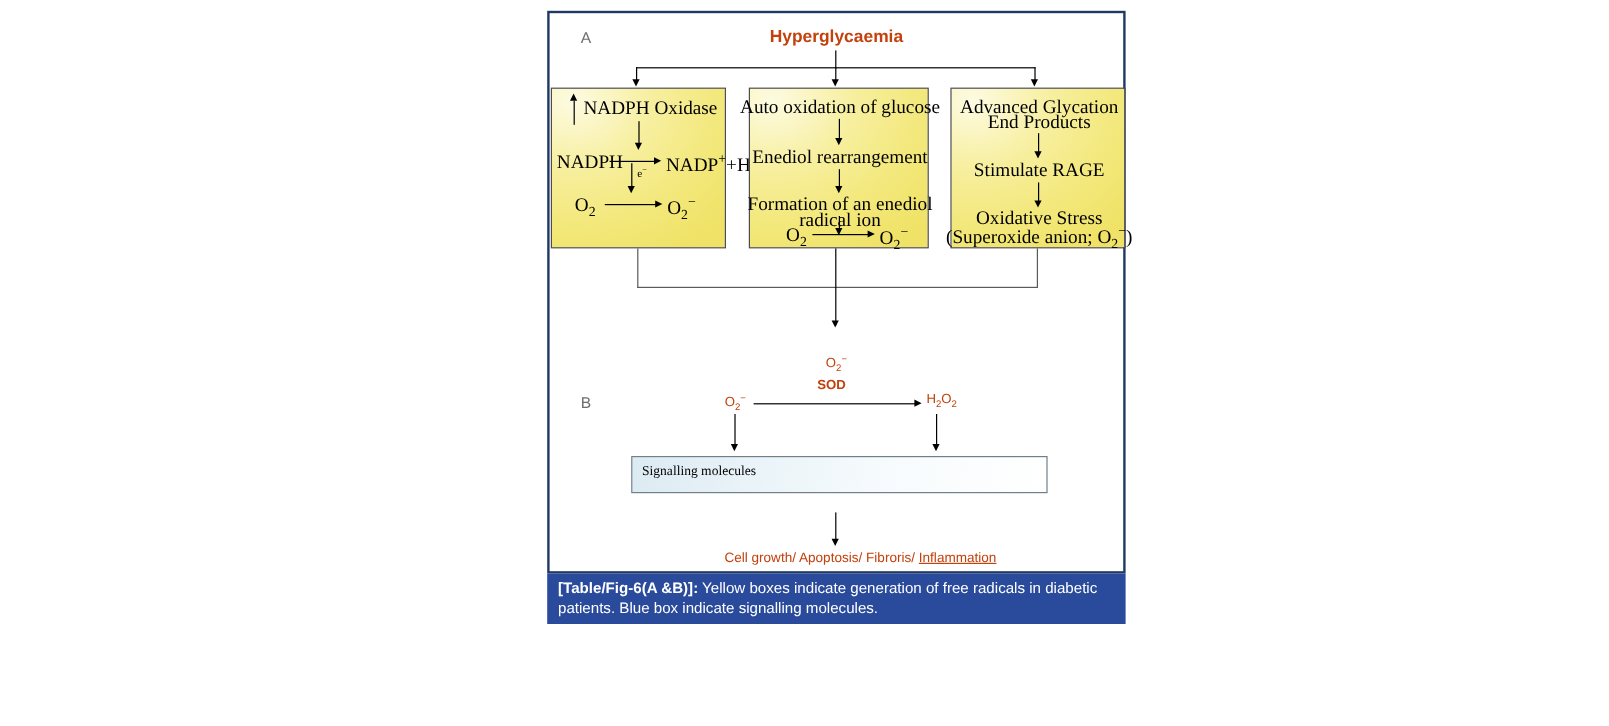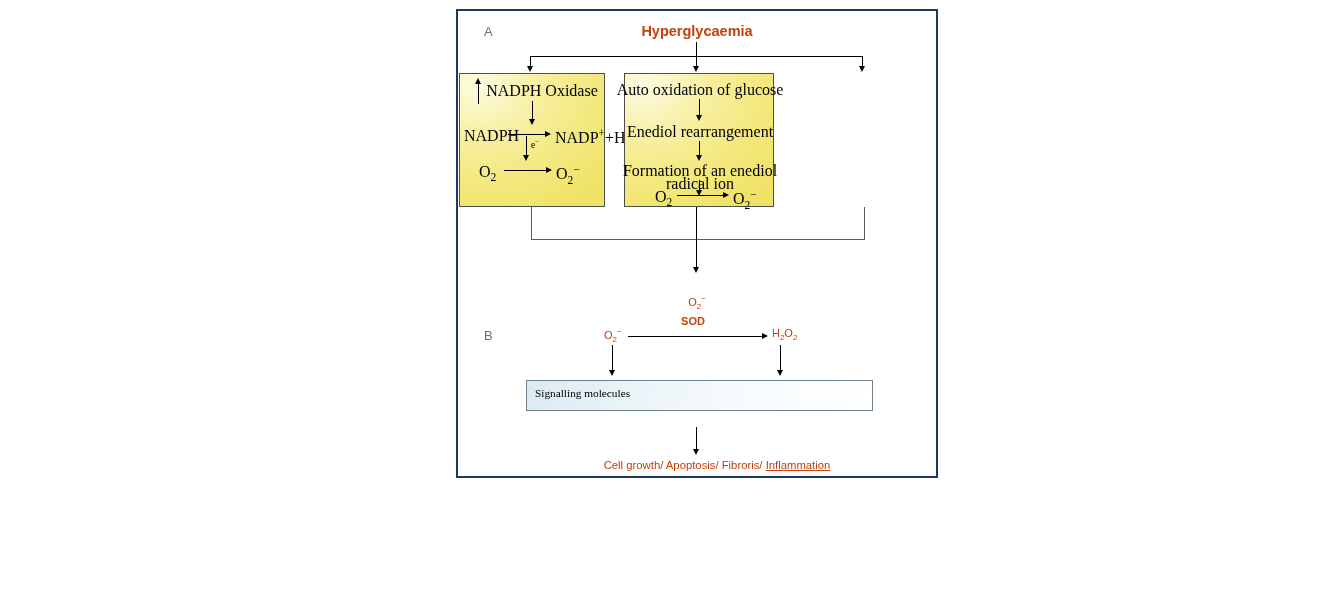--- a/index.html
+++ b/index.html
@@ -215,20 +215,33 @@
       <div class="bt c" style="left:75px; top:101px;">radical ion</div>
       <div class="vline" style="left:74px; top:106px; height:12px;"></div>
       <div class="arrowhead down" style="left:70.6px; top:116px;"></div>
 
       <div class="bt" style="left:30px; top:114px;">O<sub>2</sub></div>
       <div class="hline" style="left:52px; top:121px; width:48px;"></div>
       <div class="arrowhead right" style="left:98px; top:117.7px;"></div>
       <div class="bt" style="left:108px; top:114px;">O<sub>2</sub><sup>−</sup></div>
     </div>
 
+    <div class="ybox" id="box-age">
+      <div class="bt c" style="left:73px; top:7px;">Advanced Glycation</div>
+      <div class="bt c" style="left:73px; top:20px;">End Products</div>
+      <div class="vline" style="left:72px; top:37px; height:17px;"></div>
+      <div class="arrowhead down" style="left:68.6px; top:52px;"></div>
+
+      <div class="bt c" style="left:73px; top:60px;">Stimulate RAGE</div>
+      <div class="vline" style="left:72px; top:78px; height:17px;"></div>
+      <div class="arrowhead down" style="left:68.6px; top:93px;"></div>
+
+      <div class="bt c" style="left:73px; top:100px;">Oxidative Stress</div>
+      <div class="bt c" style="left:73px; top:113px;">(Superoxide anion; O<sub>2</sub><sup>−</sup>)</div>
+    </div>
 
     <div class="vline grey" style="left:73px; top:196px; height:33px;"></div>
 
     <div class="vline grey" style="left:406px; top:196px; height:33px;"></div>
 
     <div class="hline grey" style="left:73px; top:228px; width:334px;"></div>
 
     <div class="vline" style="left:238px; top:196px; height:64px;"></div>
     <div class="arrowhead down" style="left:234.6px; top:256px;"></div>
 
@@ -253,14 +266,17 @@
 
     <div class="vline" style="left:238px; top:416px; height:24px;"></div>
     <div class="arrowhead down" style="left:234.6px; top:438px;"></div>
 
     <div class="t ctr" style="left:239px; top:448px; font-size:11.3px;margin-left:20px;">
       <span>Cell growth/ Apoptosis/ Fibroris/ </span><span class="ul">Inflammation</span>
     </div>
 
   </div>
 
+  <div class="caption-bar">
+    <b>[Table/Fig-6(A &amp;B)]:</b><span> Yellow boxes indicate generation of free radicals in diabetic patients. Blue box indicate signalling molecules.</span>
+  </div>
 
 </div>
 
 </body></html>

